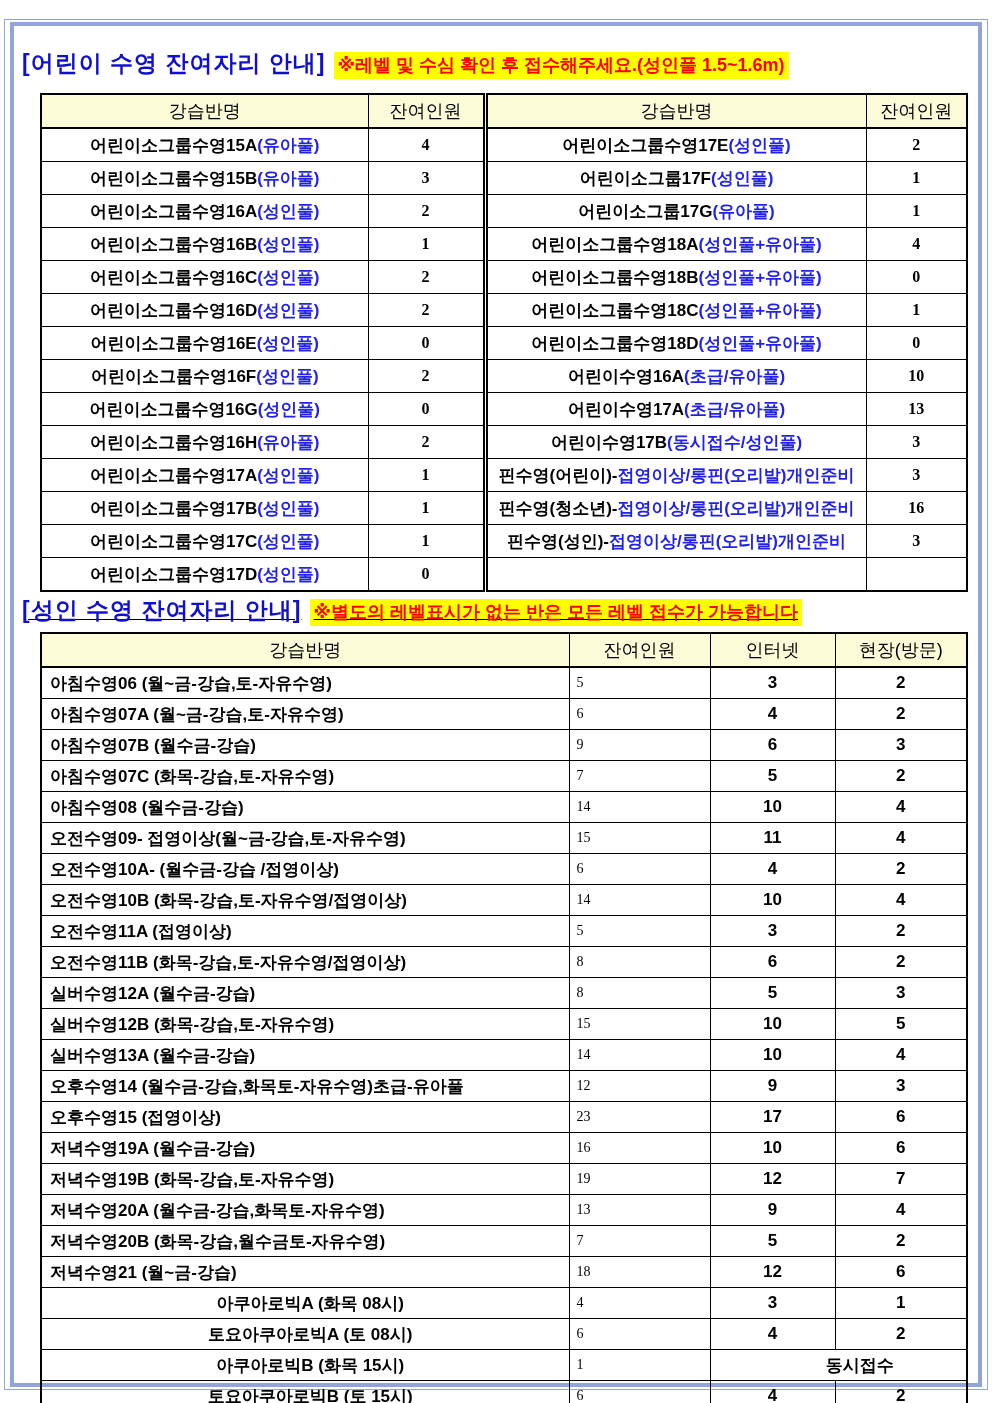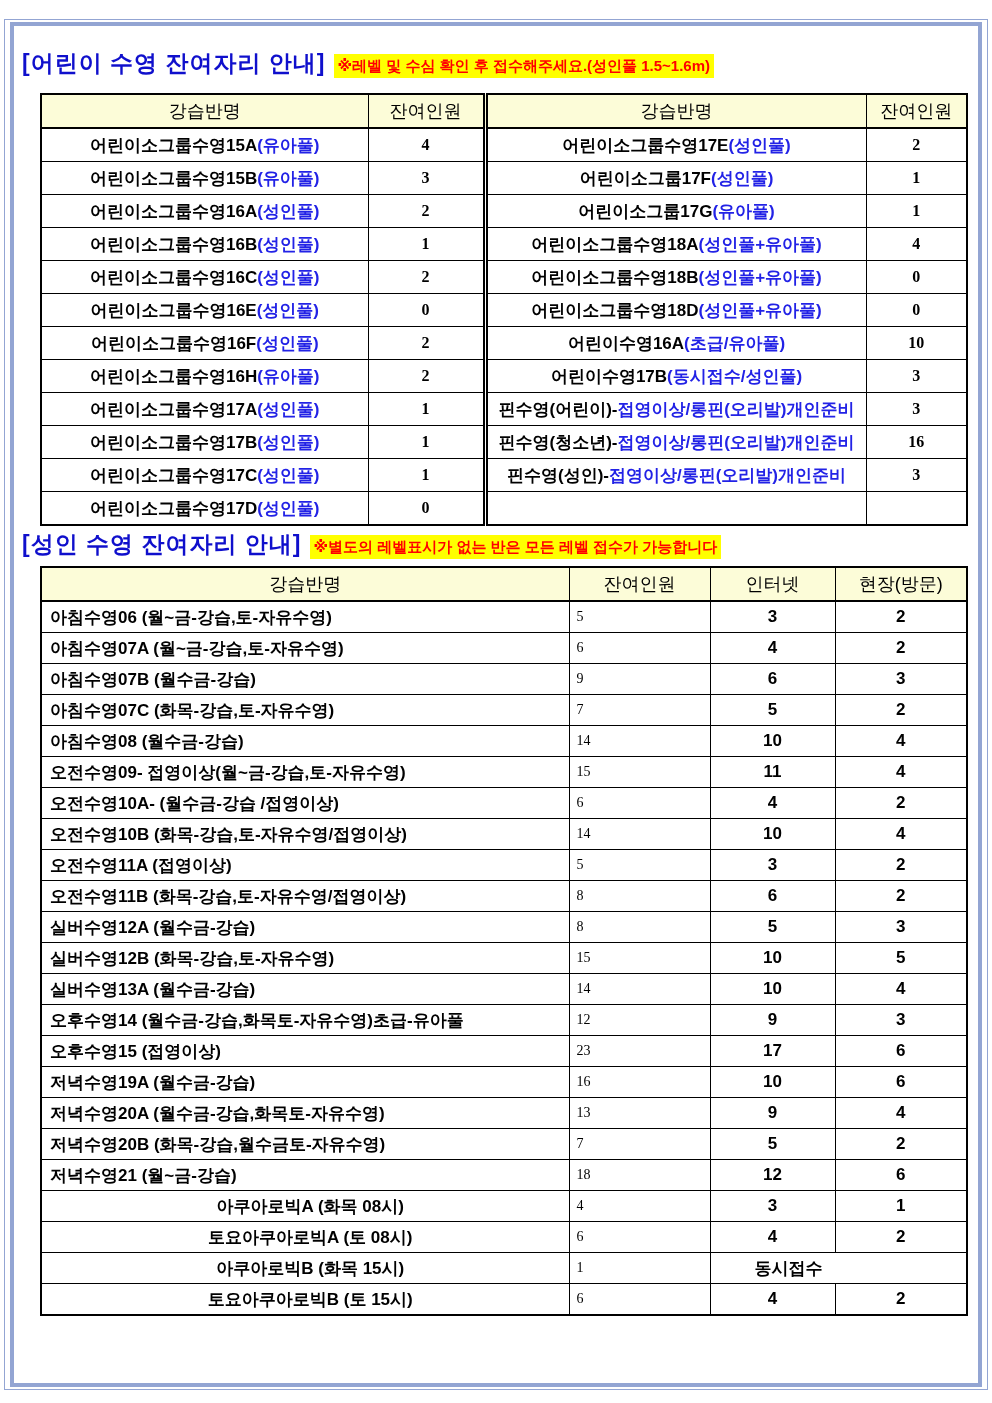--- a/index.html
+++ b/index.html
@@ -4,41 +4,41 @@
 <style>
   html,body{margin:0;padding:0;}
   body{
     width:992px;height:1403px;background:#ffffff;position:relative;overflow:hidden;
     font-family:"Liberation Sans","DejaVu Sans",sans-serif;color:#000;
   }
   .frame{position:absolute;top:19px;left:4px;right:4px;bottom:13px;border:1px solid var(--frame,#93A5D3);pointer-events:none;}
   .frame::after{content:"";position:absolute;top:2px;left:5px;right:5px;bottom:2px;border:4px solid var(--frame,#93A5D3);}
   .content{position:absolute;left:28px;top:46px;width:926px;}
   .sect-title{height:38px;line-height:34px;margin:0 0 9px -6px;white-space:nowrap;}
-  .t2-title{height:39px;line-height:35px;margin:1px 0 0 -6px;}
+  .t2-title{height:39px;line-height:35px;margin:1px 0 0 -6px;text-decoration:underline;}
   .blue-title{color:var(--title_blue,#0000CC);font-weight:bold;font-size:23px;letter-spacing:1px;}
-  .hl-note{background:var(--note_bg,#FFFF00);color:var(--note_red,#FF0000);font-weight:bold;font-size:15px;padding:3px 4px 4px 4px;margin-left:8px;}
+  .hl-note{background:var(--note_bg,#FFFF00);color:var(--note_red,#FF0000);font-weight:bold;font-size:18px;padding:3px 4px 4px 4px;margin-left:8px;}
   table.t{border-collapse:collapse;table-layout:fixed;width:926px;border:2px solid var(--table_border,#000);margin-left:12px;}
   table.t th{
     background:var(--header_bg,#FCFCD8);border:1px solid var(--table_border,#000);
     border-bottom:2px solid var(--table_border,#000);
     font-weight:normal;font-size:18px;height:30px;text-align:center;vertical-align:middle;
   }
   table.t td{border:1px solid var(--table_border,#000);vertical-align:middle;overflow:hidden;white-space:nowrap;}
   table.t1 td{height:30px;}
   table.t2 td{height:28px;}
   td.cname{text-align:center;font-weight:bold;font-size:17px;}
   .pooltag{color:var(--tag_blue,#2222E6);}
   td.cnum{text-align:center;font-family:"Liberation Serif","DejaVu Serif",serif;font-weight:bold;font-size:16px;}
   .dbl{border-left:5px double var(--table_border,#000) !important;}
   td.aname{text-align:left;padding-left:8px;font-weight:bold;font-size:17px;}
   td.aname.ctr{text-align:center;padding-left:11px;}
   td.arem{text-align:left;padding-left:7px;font-family:"Liberation Serif","DejaVu Serif",serif;font-weight:normal;font-size:14px;}
   td.anum{text-align:center;font-weight:bold;font-size:17px;}
-  td.amrg{font-weight:bold;font-size:17px;padding-left:44px;}
+  td.amrg{text-align:center;font-weight:bold;font-size:17px;padding-left:44px;}
 </style>
 </head>
 <body>
 
 <div class="page">
   <div class="frame"></div>
   <div class="content">
 
     <div class="sect-title">
       <span class="blue-title">[어린이 수영 잔여자리 안내]</span><span class="hl-note">※레벨 및 수심 확인 후 접수해주세요.(성인풀 1.5~1.6m)</span>
@@ -84,30 +84,42 @@
             <td class="cname dbl"><span>어린이소그룹수영18A</span><span class="pooltag">(성인풀+유아풀)</span></td>
             <td class="cnum">4</td>
           </tr>
           <tr>
             <td class="cname"><span>어린이소그룹수영16C</span><span class="pooltag">(성인풀)</span></td>
             <td class="cnum">2</td>
             <td class="cname dbl"><span>어린이소그룹수영18B</span><span class="pooltag">(성인풀+유아풀)</span></td>
             <td class="cnum">0</td>
           </tr>
           <tr>
+            <td class="cname"><span>어린이소그룹수영16D</span><span class="pooltag">(성인풀)</span></td>
+            <td class="cnum">2</td>
+            <td class="cname dbl"><span>어린이소그룹수영18C</span><span class="pooltag">(성인풀+유아풀)</span></td>
+            <td class="cnum">1</td>
+          </tr>
+          <tr>
             <td class="cname"><span>어린이소그룹수영16E</span><span class="pooltag">(성인풀)</span></td>
             <td class="cnum">0</td>
             <td class="cname dbl"><span>어린이소그룹수영18D</span><span class="pooltag">(성인풀+유아풀)</span></td>
             <td class="cnum">0</td>
           </tr>
           <tr>
             <td class="cname"><span>어린이소그룹수영16F</span><span class="pooltag">(성인풀)</span></td>
             <td class="cnum">2</td>
             <td class="cname dbl"><span>어린이수영16A</span><span class="pooltag">(초급/유아풀)</span></td>
             <td class="cnum">10</td>
+          </tr>
+          <tr>
+            <td class="cname"><span>어린이소그룹수영16G</span><span class="pooltag">(성인풀)</span></td>
+            <td class="cnum">0</td>
+            <td class="cname dbl"><span>어린이수영17A</span><span class="pooltag">(초급/유아풀)</span></td>
+            <td class="cnum">13</td>
           </tr>
           <tr>
             <td class="cname"><span>어린이소그룹수영16H</span><span class="pooltag">(유아풀)</span></td>
             <td class="cnum">2</td>
             <td class="cname dbl"><span>어린이수영17B</span><span class="pooltag">(동시접수/성인풀)</span></td>
             <td class="cnum">3</td>
           </tr>
           <tr>
             <td class="cname"><span>어린이소그룹수영17A</span><span class="pooltag">(성인풀)</span></td>
             <td class="cnum">1</td>
@@ -245,20 +257,26 @@
             <td class="anum">17</td>
             <td class="anum">6</td>
           </tr>
           <tr>
             <td class="aname">저녁수영19A (월수금-강습)</td>
             <td class="arem">16</td>
             <td class="anum">10</td>
             <td class="anum">6</td>
           </tr>
           <tr>
+            <td class="aname">저녁수영19B (화목-강습,토-자유수영)</td>
+            <td class="arem">19</td>
+            <td class="anum">12</td>
+            <td class="anum">7</td>
+          </tr>
+          <tr>
             <td class="aname">저녁수영20A (월수금-강습,화목토-자유수영)</td>
             <td class="arem">13</td>
             <td class="anum">9</td>
             <td class="anum">4</td>
           </tr>
           <tr>
             <td class="aname">저녁수영20B (화목-강습,월수금토-자유수영)</td>
             <td class="arem">7</td>
             <td class="anum">5</td>
             <td class="anum">2</td>

